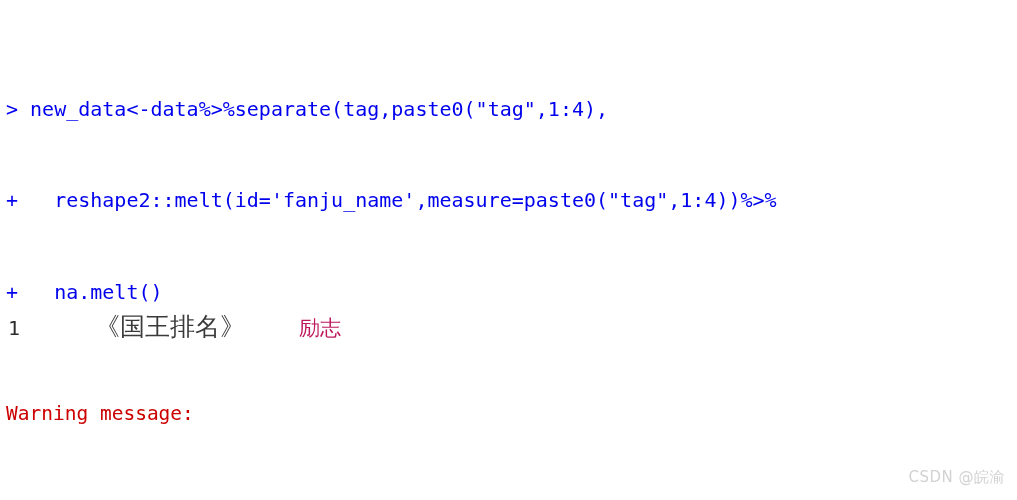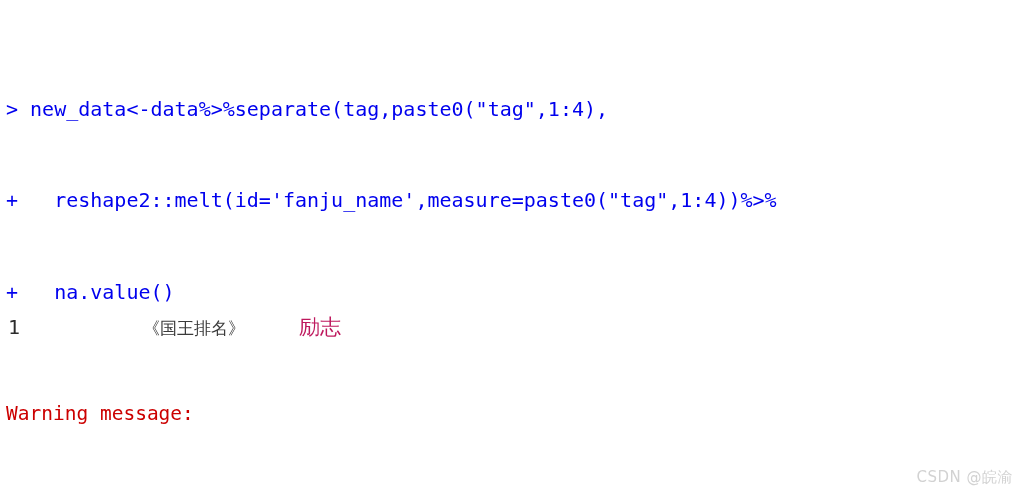--- a/index.html
+++ b/index.html
@@ -58,21 +58,21 @@
     padding-left: 8px;
     box-sizing: border-box;
     letter-spacing: 0px;
   }
 
   .col-name {
     width: 197px;
     text-align: right;
     box-sizing: border-box;
     font-family: "DejaVu Sans", "Liberation Sans", sans-serif;
-    font-size: 17px;
+    font-size: 25px;
     color: #3a3a3a;
   }
 
   .col-value {
     width: 96px;
     text-align: right;
     box-sizing: border-box;
     font-family: "DejaVu Sans", "Liberation Sans", sans-serif;
     font-size: 21px;
     color: #be185d;
@@ -80,21 +80,21 @@
 
   .header-row .col-name,
   .header-row .col-value {
     font-family: "DejaVu Sans Mono", "Liberation Mono", monospace;
     font-size: 20px;
     color: #1a1a1a;
   }
 
   .watermark {
     position: absolute;
-    right: 4px;
+    right: 12px;
     bottom: 8px;
     color: #d2d2d2;
     font-family: "DejaVu Sans", "Liberation Sans", sans-serif;
     font-size: 15px;
     letter-spacing: 0.5px;
     white-space: pre;
     text-align: right;
   }
 
   .cmd-block {
@@ -105,21 +105,21 @@
 </style>
 </head>
 <body>
 
 <div id="console">
 
   <div class="cmd-block">
 
     <div class="line code-blue">&gt; new_data&lt;-data%&gt;%separate(tag,paste0("tag",1:4),</div>
     <div class="line code-blue">+   reshape2::melt(id='fanju_name',measure=paste0("tag",1:4))%&gt;%</div>
-    <div class="line code-blue">+   na.value()</div>
+    <div class="line code-blue">+   na.melt()</div>
 
     <div class="line warn-red">Warning message:</div>
     
 
     
 
   </div>
 
   <div class="table-block">
 

